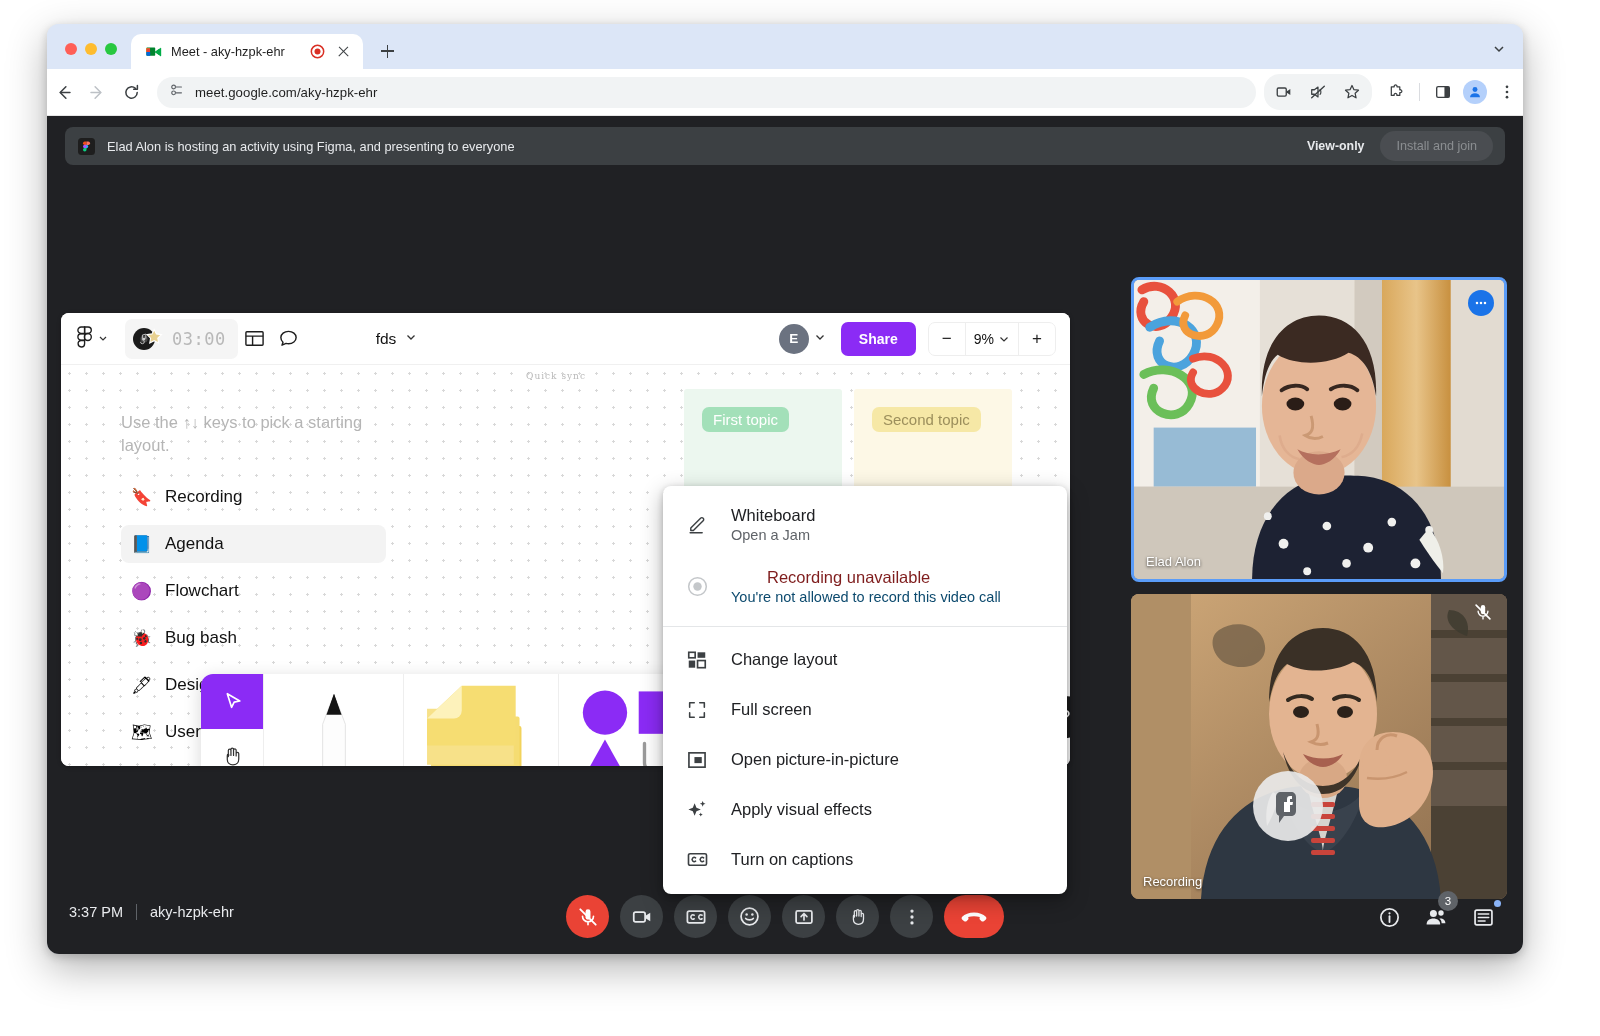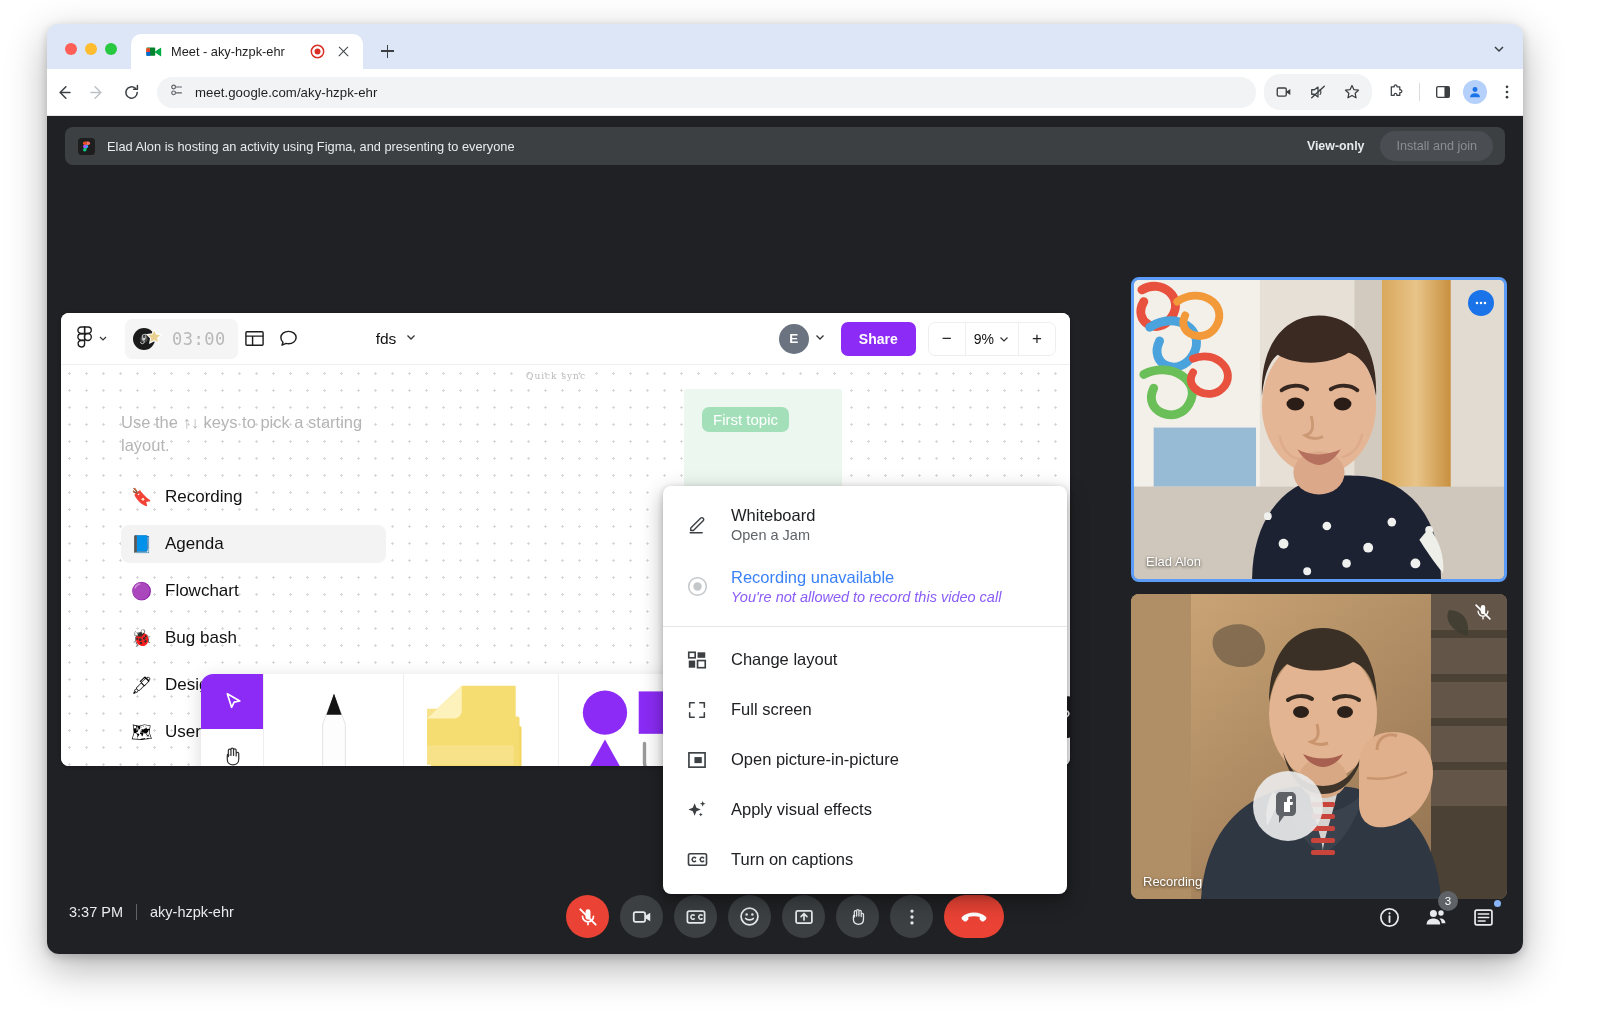--- a/index.html
+++ b/index.html
@@ -251,22 +251,22 @@
     height: 408px;
   }
   .ctx-item {
     display:flex; align-items:center; gap:22px;
     padding: 10px 20px 10px 22px;
     min-height: 50px;
   }
   .ctx-ico { width:24px;height:24px;flex:none;display:flex;align-items:center;justify-content:center;color:#3c4043; }
   .ctx-txt-main { font-size:16.5px; color:#202124; line-height:1.35; }
   .ctx-txt-sub { font-size:14.5px; color:#5f6368; line-height:1.35; }
-  .ctx-item.disabled .ctx-txt-main { color:#3b82f6; }
-  .ctx-item.disabled .ctx-txt-sub { color:#8b5cf6;font-style:italic; }
+  .ctx-item.disabled .ctx-txt-main { color:#7f1d1d;margin-left:36px; }
+  .ctx-item.disabled .ctx-txt-sub { color:#0c4a6e; }
   .ctx-item.disabled .ctx-ico { color:#c4c7ca; }
   .ctx-div { height:1px; background:#e4e6e8; margin: 8px 0; }
   .ctx-simple { font-size:16.5px; color:#202124; }
 
   
   .tile {
     position:absolute; border-radius:8px; overflow:hidden; background:#3c4043;
   }
   .tile-1 { left:1084px; top:161px; width:376px; height:305px; border:3px solid #5a9cf8; }
   .tile-2 { left:1084px; top:478px; width:376px; height:305px; }
@@ -565,20 +565,23 @@
               <span class="lp-emoji">⏱</span>
               <span class="lp-label">Retro</span>
             </div>
 
           </div>
 
           <div class="agenda-area">
             <div class="quick-sync">Quick sync</div>
             <div class="col col2">
               <span class="pill">First topic</span>
+            </div>
+            <div class="col col3">
+              <span class="pill">Second topic</span>
             </div>
           </div>
 
           <div class="fg-tools">
             <div class="tool-sec tool-cursor">
               <div class="tc-top">
                 <svg viewBox="0 0 24 24" width="25" height="25">
                   <path d="M7 4.5l12 7-5.4 1.1-2.5 5z" fill="none" stroke="#fff" stroke-width="1.6" stroke-linejoin="round"></path>
                 </svg>
               </div>

